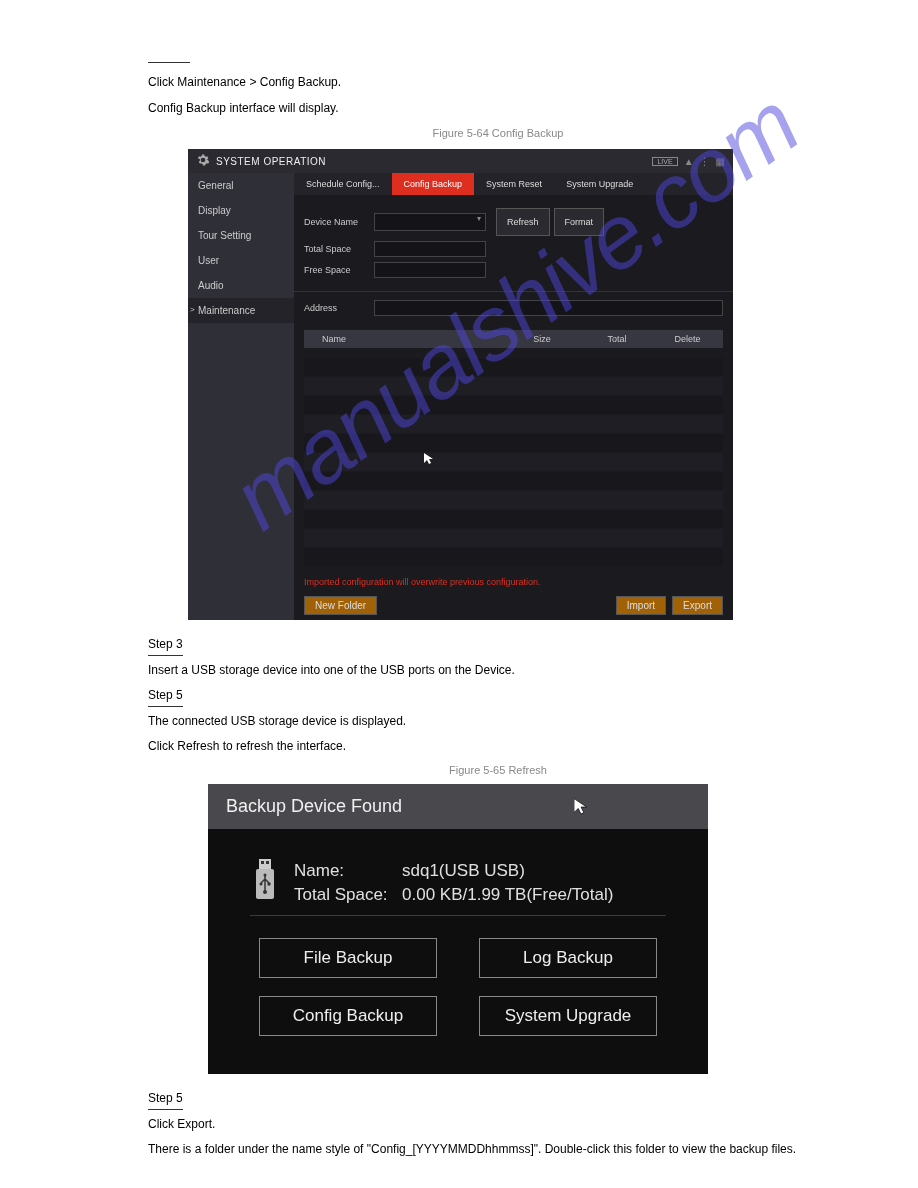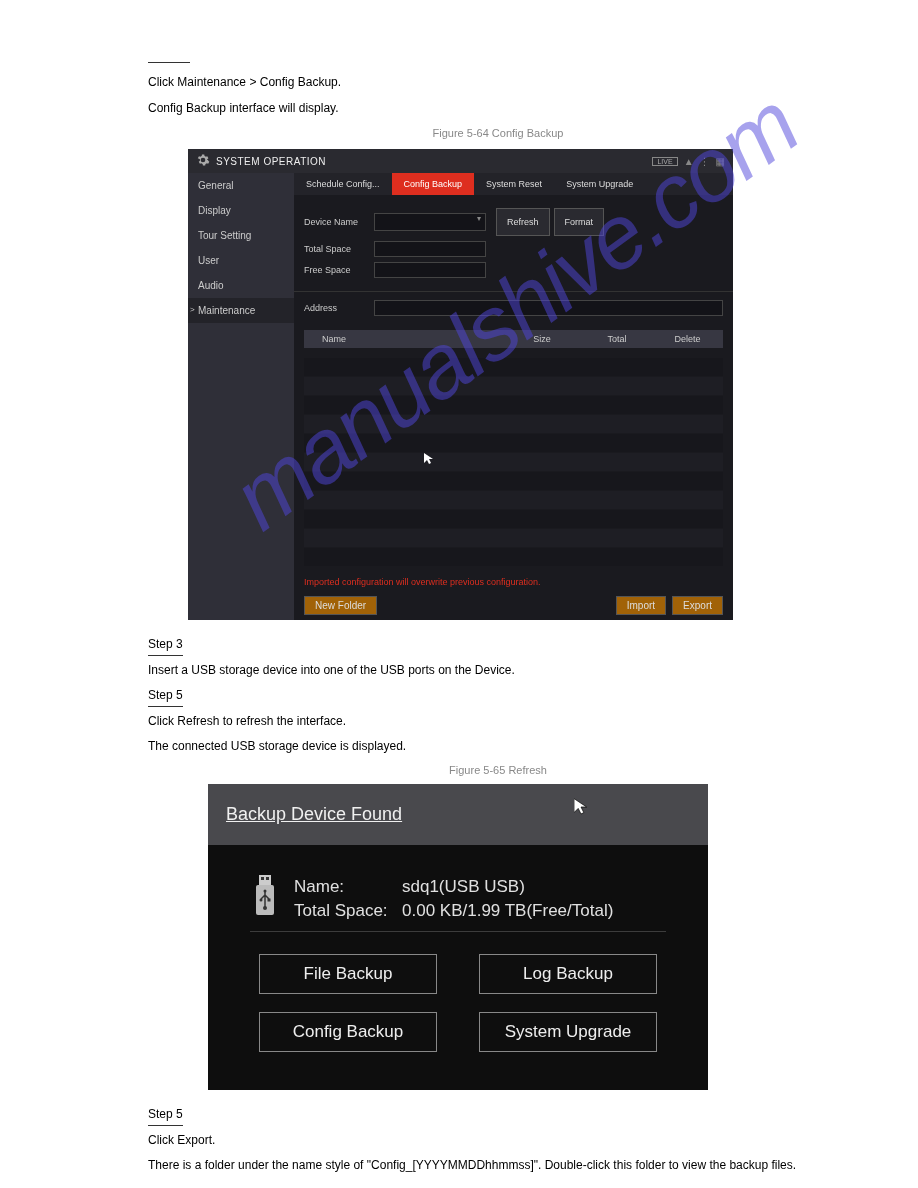--- a/index.html
+++ b/index.html
@@ -89,25 +89,24 @@
 
   .screenshot2 {
     width: 500px;
     margin: 8px 0 4px 60px;
     background: #0e0e0e;
     color: #e8e8e8;
     font-family: Arial, sans-serif;
   }
   .s2-header {
     background: #49494d;
-    padding: 20px 18px;
+    padding: 12px 18px;
     font-size: 18px;
     color: #f0f0f0;
     position: relative;
-    text-decoration: underline;
   }
   .cursor2 { position: absolute; right: 120px; top: 14px; }
   .s2-body { padding: 28px 42px 38px 42px; }
   .s2-info { display: flex; gap: 14px; margin-bottom: 4px; }
   .usb-icon svg { width: 30px; height: 46px; }
   .s2-grid { font-size: 17px; color: #e0e0e0; }
   .s2-grid .r { display: flex; margin: 4px 0; }
   .s2-grid .l { width: 108px; }
   .s2-hr { border-top: 1px solid #3c3c3c; margin: 6px 0 22px 0; }
   .s2-buttons { display: flex; flex-wrap: wrap; gap: 18px 42px; justify-content: center; }
@@ -224,22 +223,22 @@
           <button class="btn-bar" style="margin-left:6px;">Export</button>
         </div>
       </div>
     </div>
   </div>
 
   <div class="midtext">
     <span class="step-label">Step 3</span>
     <p>Insert a USB storage device into one of the USB ports on the Device.</p>
     <span class="step-label">Step 5</span>
+    <p>The connected USB storage device is displayed.</p>
     <p>Click Refresh to refresh the interface.</p>
-    <p>The connected USB storage device is displayed.</p>
   </div>
 
   <div class="figure-label">Figure 5-65 Refresh</div>
 
   <div class="screenshot2">
     <div class="s2-header">
       <span>Backup Device Found</span>
       <span class="cursor2">
         <svg width="14" height="18" viewBox="0 0 10 12">
             <path fill="#fff" stroke="#000" stroke-width="0.5" d="M0 0 L0 10 L3 7 L5 11 L7 10 L5 6 L9 6 Z"></path>

